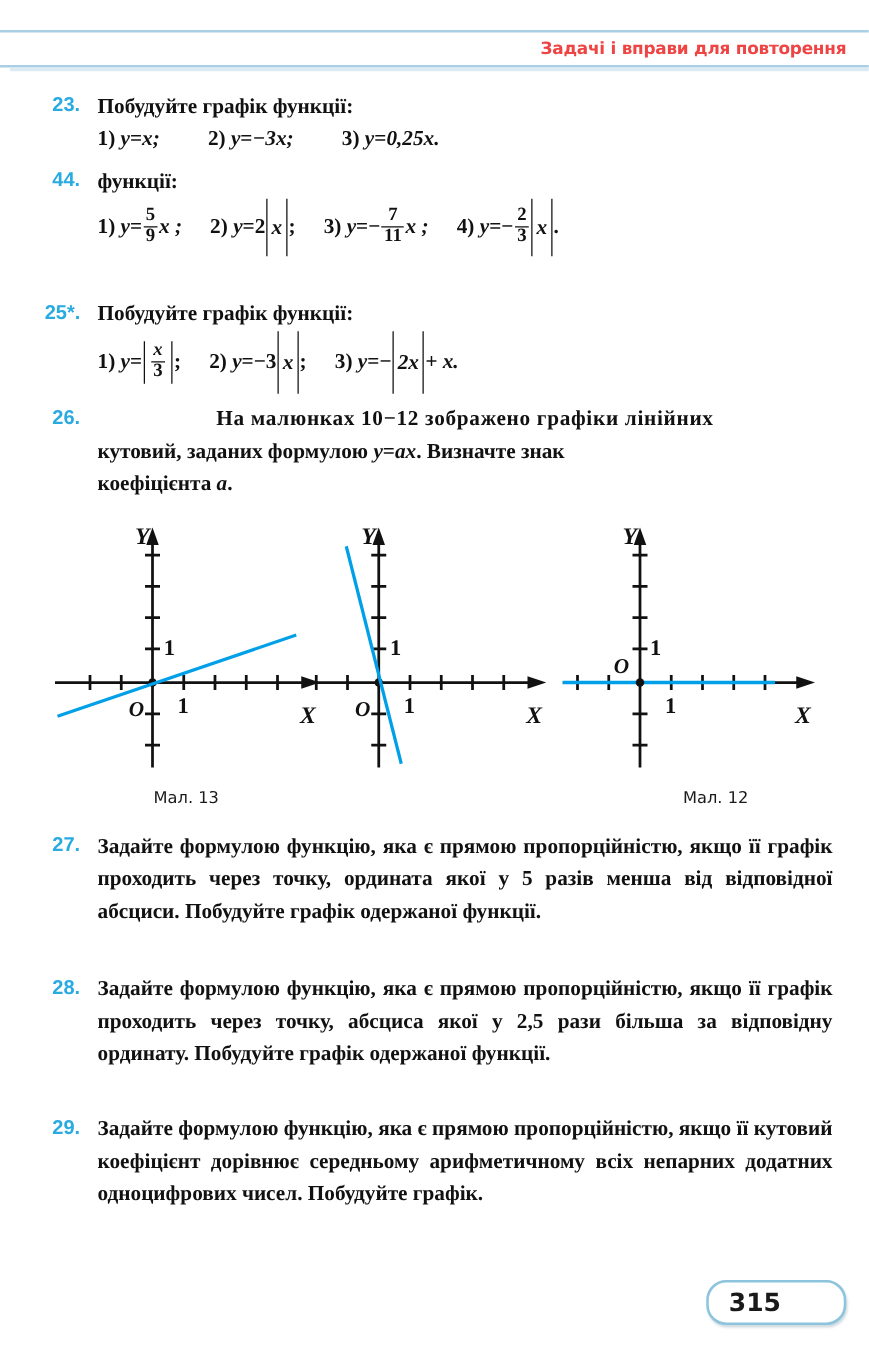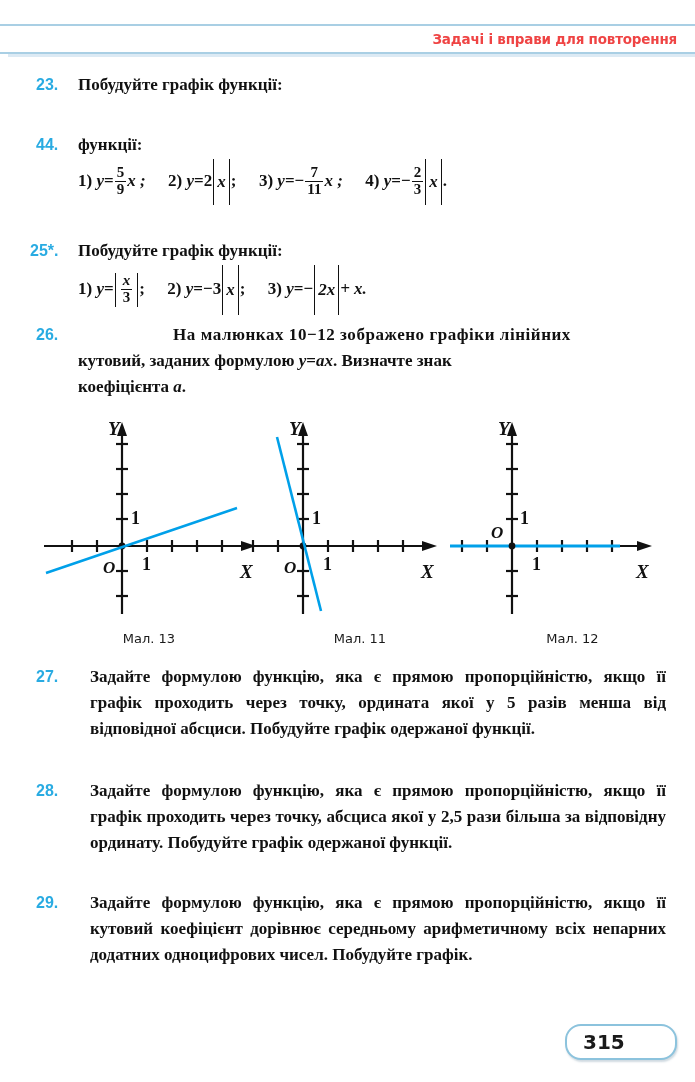--- a/index.html
+++ b/index.html
@@ -51,35 +51,35 @@
     position: absolute;
     display: flex;
     align-items: flex-start;
   }
   .ex-num {
     color: #29abe2;
     font-family: "Liberation Sans", sans-serif;
     font-weight: bold;
     font-size: 16px;
     width: 42px;
-    text-align: left;
+    text-align: center;
     flex: 0 0 42px;
     padding-right: 8px;
     box-sizing: border-box;
     line-height: 26px;
   }
   .ex-body {
     font-family: "Liberation Serif", serif;
     font-weight: bold;
     font-size: 17px;
     line-height: 26px;
     color: #111111;
   }
   .ex-body .line { display: block; white-space: nowrap; }
-  .just { text-align: justify; text-align-last: left; white-space: normal; margin-left: 12px; }
+  .just { text-align: justify; text-align-last: left; white-space: normal; }
 
   i.v { font-style: italic; font-family: "Liberation Serif", serif; }
 
   
   .frac {
     display: inline-flex;
     flex-direction: column;
     align-items: center;
     vertical-align: middle;
     font-size: 15px;
@@ -156,20 +156,30 @@
 <body>
 
 <div class="header-band">
   <div class="header-title">Задачі і вправи для повторення</div>
 </div>
 
 <div class="ex" style="left:36px; top:72px; width:630px;">
   <div class="ex-num">23.</div>
   <div class="ex-body">
     <span class="line">Побудуйте графік функції:</span>
+    <span class="line">
+      <span>1)</span>
+      <i class="v">y</i><span>=</span><i class="v">x;</i>
+      <span class="item-sp-lg"></span>
+      <span>2)</span>
+      <i class="v">y</i><span>=</span><i class="v">−3x;</i>
+      <span class="item-sp-lg"></span>
+      <span>3)</span>
+      <i class="v">y</i><span>=</span><i class="v">0,25x.</i>
+    </span>
   </div>
 </div>
 
 <div class="ex" style="left:36px; top:132px; width:630px;">
   <div class="ex-num">44.</div>
   <div class="ex-body" style="width:588px;">
     <span class="line">функції:</span>
     <span class="line" style="line-height:46px;">
       <span>1)</span>
       <i class="v">y</i><span>=</span><span class="frac">
@@ -292,21 +302,20 @@
       <line x1="158" y1="122" x2="158" y2="134" stroke="#111" stroke-width="2.2"></line>
       <circle cx="58" cy="128" r="3.4" fill="#111"></circle>
 
       <line x1="32" y1="19" x2="76" y2="193" stroke="#00a0e9" stroke-width="2.6"></line>
       <text x="44" y="17" font-family="Liberation Serif, serif" font-style="italic" font-weight="bold" font-size="19" fill="#111">Y</text>
       <text x="176" y="160" font-family="Liberation Serif, serif" font-style="italic" font-weight="bold" font-size="19" fill="#111">X</text>
       <text x="39" y="155" font-family="Liberation Serif, serif" font-style="italic" font-weight="bold" font-size="17" fill="#111">O</text>
       <text x="67" y="106" font-family="Liberation Serif, serif" font-weight="bold" font-size="18" fill="#111">1</text>
       <text x="78" y="152" font-family="Liberation Serif, serif" font-weight="bold" font-size="18" fill="#111">1</text>
     </svg>
-    <div class="fig-caption">Мал. 11</div>
   </div>
 
   <div class="fig" style="left:450px; width:245px;">
     <svg width="245" height="205" viewBox="0 0 245 205">
       <line x1="62" y1="14" x2="62" y2="196" stroke="#111" stroke-width="2.2"></line>
       <polygon points="62,4 57,18 67,18" fill="#111"></polygon>
       <line x1="0" y1="128" x2="192" y2="128" stroke="#111" stroke-width="2.2"></line>
       <polygon points="202,128 187,123 187,133" fill="#111"></polygon>
       <line x1="56" y1="26" x2="68" y2="26" stroke="#111" stroke-width="2.2"></line>
       <line x1="56" y1="51" x2="68" y2="51" stroke="#111" stroke-width="2.2"></line>

